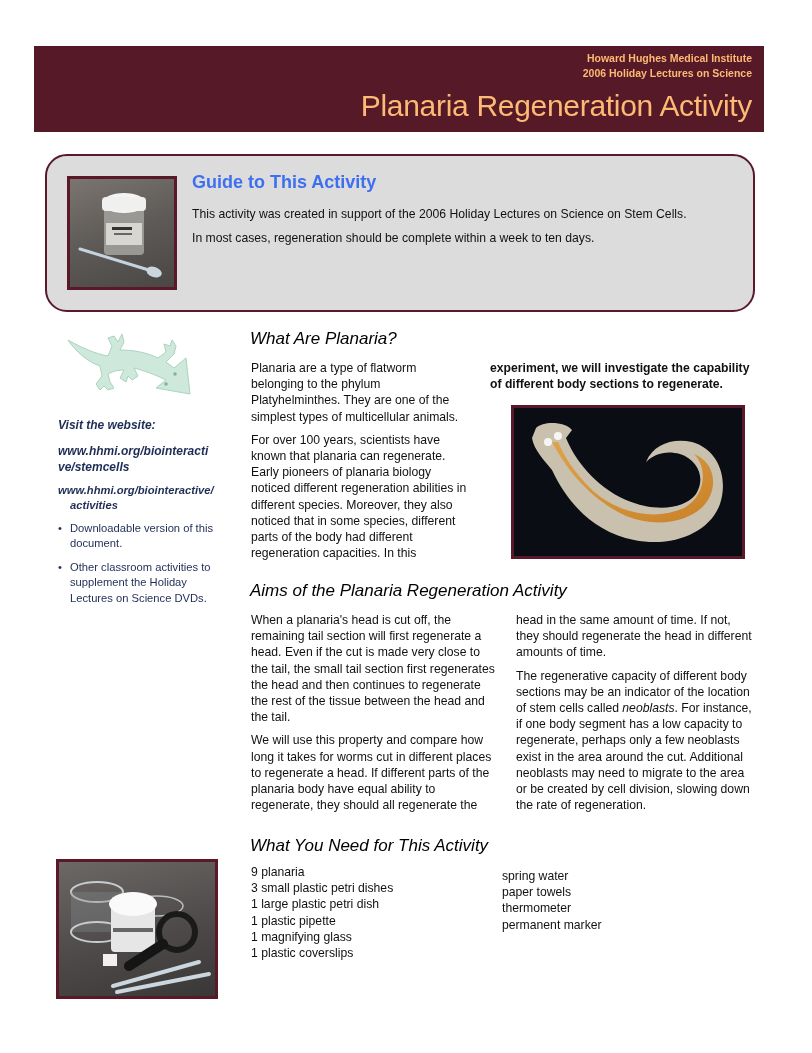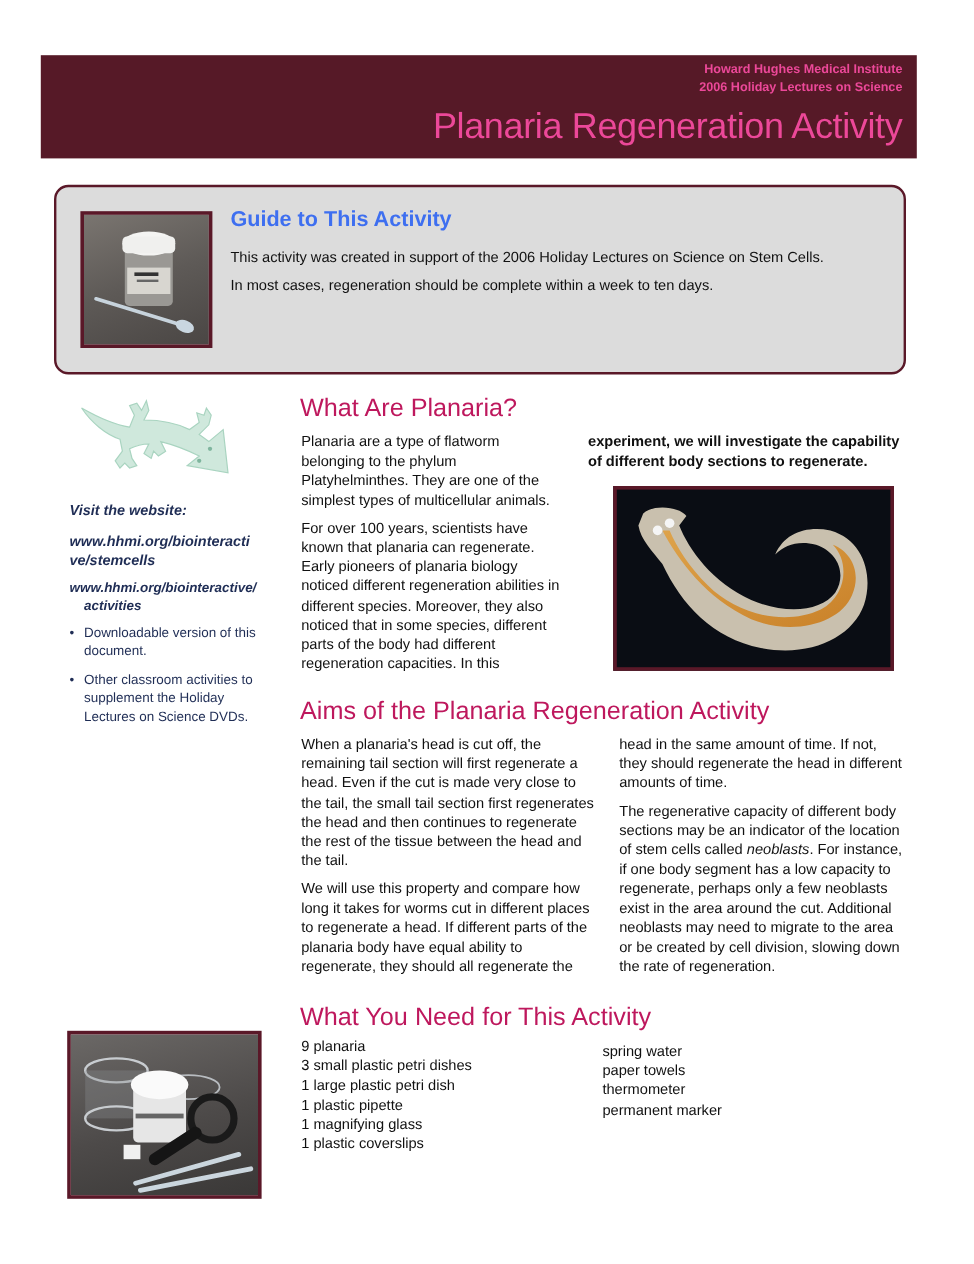--- a/index.html
+++ b/index.html
@@ -1,40 +1,40 @@
 <!DOCTYPE html>
 <html><head>
 <meta charset="utf-8">
 <style>
   html, body { margin:0; padding:0; background:#ffffff; }
   body { width:812px; height:1053px; position:relative; overflow:hidden;
          font-family:"Liberation Sans", "DejaVu Sans", sans-serif; color:#111; }
-  .header { position:absolute; left:34px; top:46px; width:730px; height:86px; background:#561927; color:#ec4899; }
+  .header { position:absolute; left:34px; top:46px; width:730px; height:86px; background:#561927; color:#fdba74; }
   .header .org { position:absolute; right:12px; top:5px; font-size:10.5px; font-weight:bold; text-align:right; line-height:15px; }
   .header .title { position:absolute; right:12px; top:40px; font-size:30px; line-height:40px; letter-spacing:-0.3px; white-space:nowrap; }
 
   .guide { position:absolute; left:45px; top:154px; width:706px; height:154px; background:#dcdcdc;
-           border:2.5px solid #5a1828; border-radius:12px; }
+           border:2.5px solid #5a1828; border-radius:22px; }
   .guide-img { position:absolute; left:20px; top:20px; width:104px; height:108px; border:3px solid #5a1828;
                background:linear-gradient(160deg,#7a7570 0%,#5e5a57 50%,#4a4644 100%); overflow:hidden; }
   .guide-title { position:absolute; left:145px; top:16px; font-size:18px; font-weight:bold; color:#3e6ff0; }
   .guide-body { position:absolute; left:145px; top:50px; width:545px; font-size:12.2px; line-height:16.5px; }
   .guide-body p { margin:0 0 7px 0; }
 
   .gecko { position:absolute; left:62px; top:328px; width:130px; height:70px; }
 
   .sidebar { position:absolute; left:58px; top:418px; width:160px; color:#1f2d55; font-size:11.2px; line-height:15.5px; }
   .sidebar .visit { font-weight:bold; font-style:italic; font-size:12px; margin-bottom:9px; }
   .sidebar .url { font-weight:bold; font-style:italic; font-size:12px; line-height:16px; margin-bottom:8px; }
   .sidebar .url.small { font-size:11.2px; line-height:15px; padding-left:0; }
   .sidebar ul { margin:0 0 8px 0; padding:0; list-style:none; }
   .sidebar li { position:relative; padding-left:12px; margin-bottom:8px; }
   .sidebar li::before { content:"•"; position:absolute; left:0; top:0; }
 
-  .h2 { position:absolute; font-size:21px; color:#be185d; white-space:nowrap; }
+  .h2 { position:absolute; font-size:17px; color:#000000; white-space:nowrap;font-style:italic; }
   .col { position:absolute; font-size:12.2px; line-height:16.2px; }
   .col p { margin:0 0 7px 0; }
 
   .planaria-photo { position:absolute; left:511px; top:405px; width:228px; height:148px; border:3px solid #5a1828;
                     background:#0a0d14; overflow:hidden; }
   .supplies-photo { position:absolute; left:56px; top:859px; width:156px; height:134px; border:3px solid #5a1828;
                     background:linear-gradient(165deg,#6b6866 0%,#4d4a49 55%,#3a3837 100%); overflow:hidden; }
   .needs { position:absolute; font-size:12.2px; line-height:16.2px; }
   .needs div { white-space:nowrap; }
 </style>

